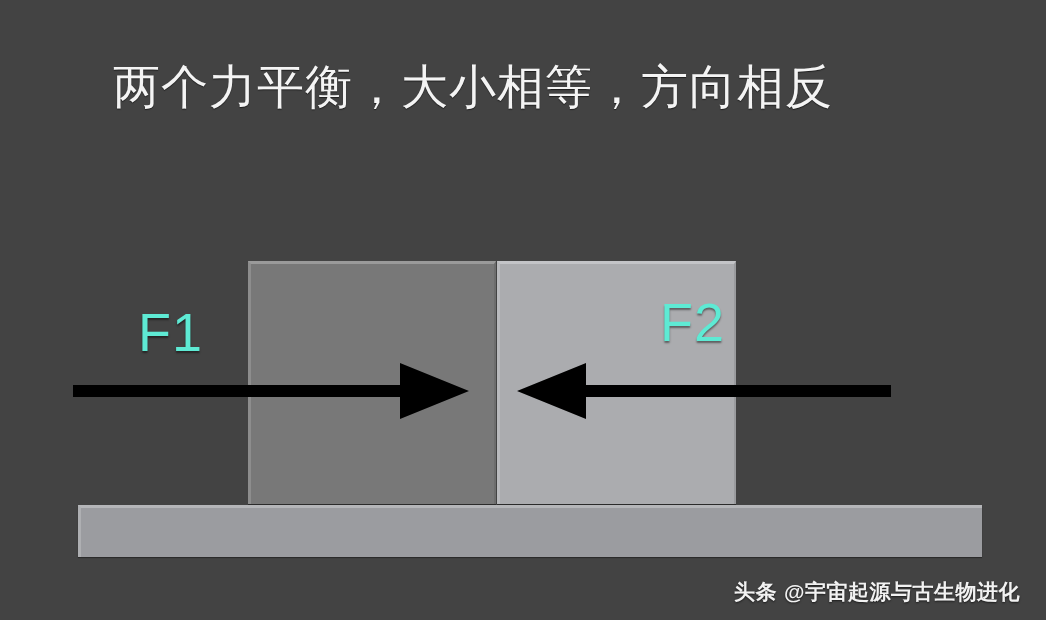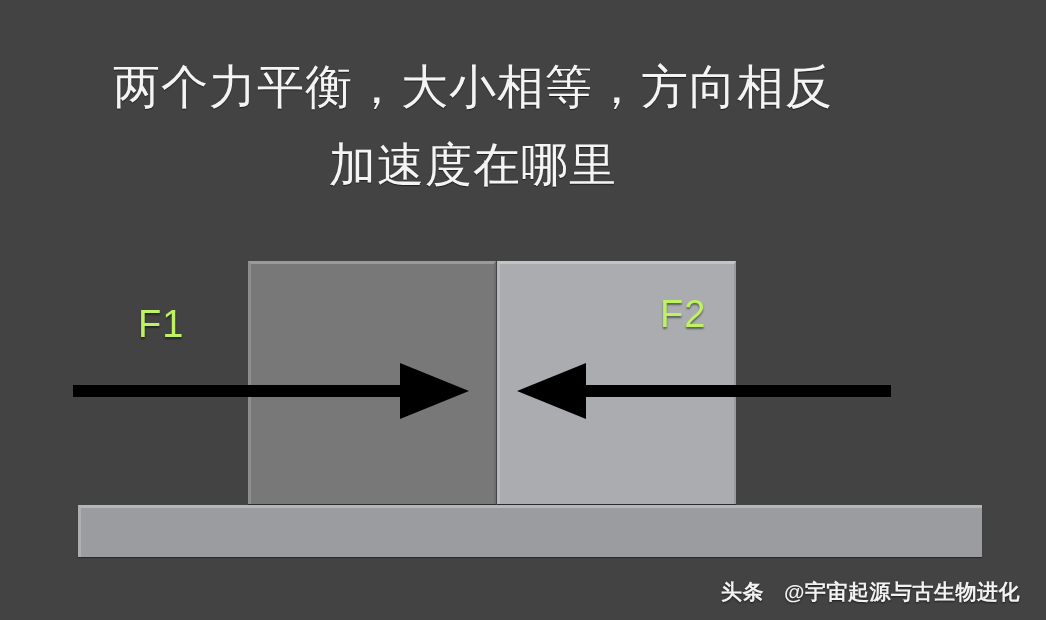--- a/index.html
+++ b/index.html
@@ -86,52 +86,51 @@
     top: 358px;
     height: 66px;
   }
   .arrow-f1 { left: 70px;  width: 402px; }
   .arrow-f2 { left: 514px; width: 380px; }
   .arrow svg { display: block; width: 100%; height: 100%; }
 
   
   .force-label {
     position: absolute;
-    color: #bef264;
-    font-size: 38px;
+    color: #5eead4;
+    font-size: 54px;
     font-weight: 400;
     line-height: 1;
     letter-spacing: 1px;
     text-shadow: 0 2px 2px rgba(0,0,0,0.45);
   }
   .label-f1 { left: 138px; top: 305px; }
   .label-f2 { left: 660px; top: 295px; }
 
   
   .watermark {
     position: absolute;
     right: 26px;
     bottom: 14px;
     color: #f2f2f2;
     font-size: 21px;
     font-weight: 700;
     letter-spacing: 0.5px;
     text-shadow: 0 1px 2px rgba(0,0,0,0.6);
     white-space: nowrap;
   }
-  .watermark .wm-brand { margin-right: 20px; }
+  .watermark .wm-brand { margin-right: 7px; }
 </style>
 </head>
 <body>
 
 <div id="stage">
 
   <div class="title-block">
     <div class="title-line line1">两个力平衡，大小相等，方向相反</div>
-    <div class="title-line line2">加速度在哪里</div>
   </div>
 
   <div class="block block-left"></div>
 
   <div class="block block-right"></div>
 
   <div class="ground"></div>
 
   <div class="arrow arrow-f1">
     <svg viewBox="0 0 402 66" preserveAspectRatio="none" aria-hidden="true">

